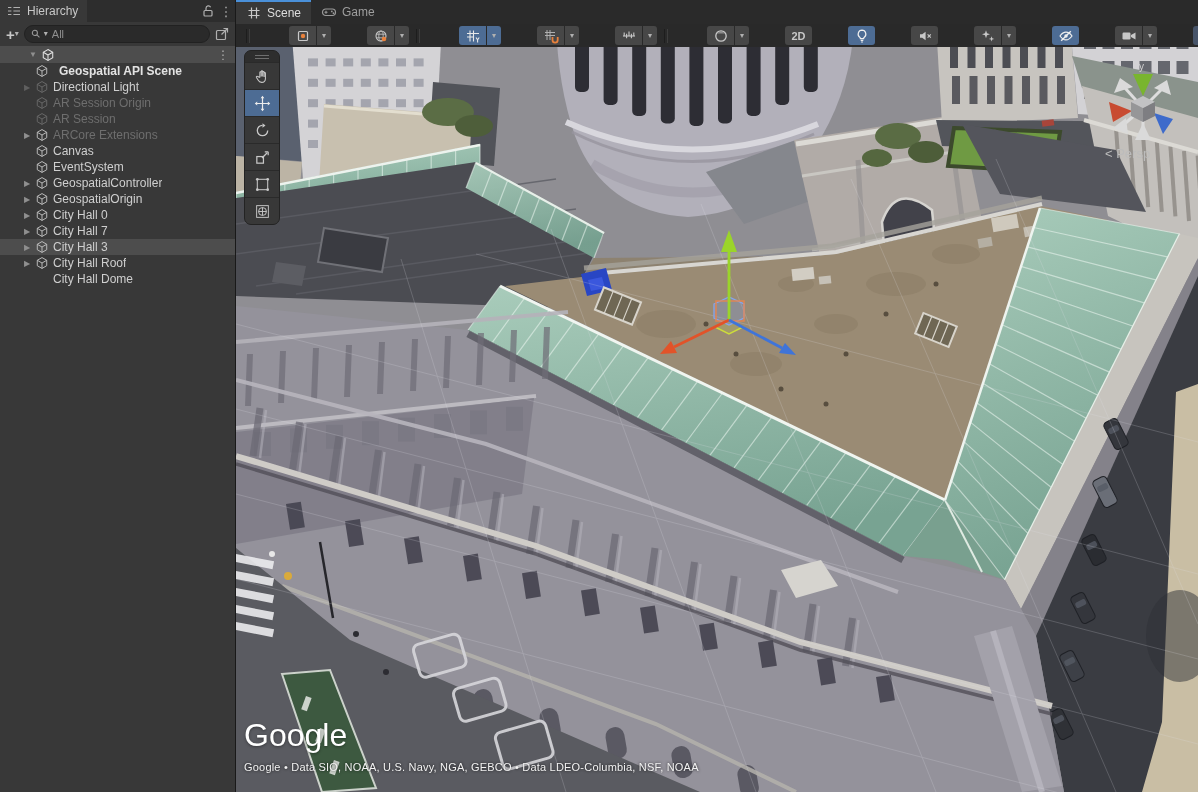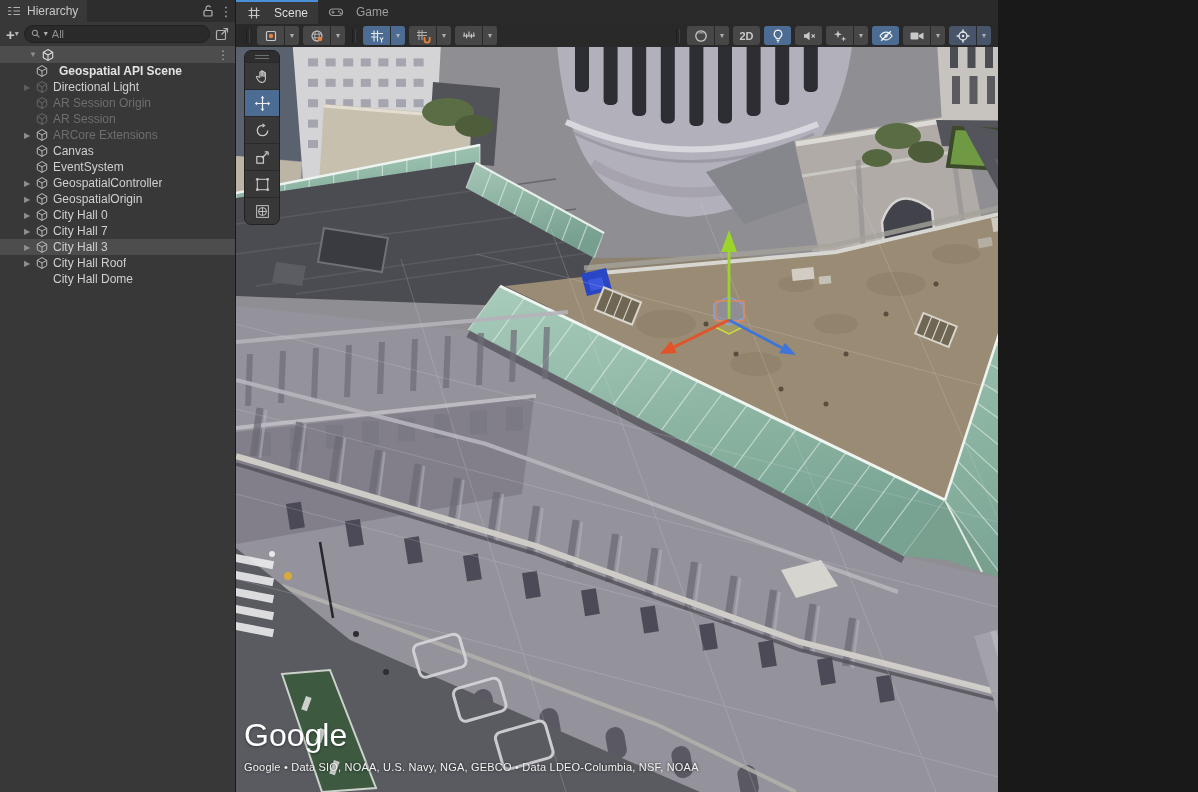--- a/index.html
+++ b/index.html
@@ -1,16 +1,16 @@
 <!DOCTYPE html>
 <html><head>
 <meta charset="utf-8">
 <style>
   html,body{margin:0;padding:0;background:#191919;font-family:"Liberation Sans",sans-serif;}
-  #app{position:relative;width:998px;height:792px;background:#383838;display:flex;overflow:hidden;user-select:none;}
+  #app{position:relative;width:1198px;height:792px;background:#383838;display:flex;overflow:hidden;user-select:none;}
   svg{display:block}
   
   .hier{width:236px;flex:none;background:#383838;border-right:1px solid #191919;display:flex;flex-direction:column;box-sizing:border-box;}
   .hier-tabbar{height:22px;background:#2d2d2d;display:flex;align-items:stretch;flex:none;}
   .hier-tab{background:#383838;padding:0 9px 0 6px;display:flex;align-items:center;gap:5px;color:#c8c8c8;font-size:12px;}
   .hier-tabbar .sp{flex:1}
   .hbtn{display:flex;align-items:center;justify-content:center;width:18px;color:#b0b0b0;font-size:13px;}
   .hier-toolbar{height:24px;display:flex;align-items:center;padding:0 4px;gap:3px;background:#383838;flex:none;}
   .create{display:flex;align-items:center;color:#c8c8c8;padding:0 2px;}
   .create .plus{font-size:15px;line-height:1;font-weight:bold;}
@@ -27,28 +27,28 @@
   .dis .arrow{color:#5f5f5f;}
   .go-icon{width:16px;height:16px;flex:none;color:#bdbdbd;display:flex;align-items:center;justify-content:center;margin-right:3px;}
   .dis .go-icon{color:#686868;}
   .root .go-icon{color:#e0e0e0;}
   .row .lbl{overflow:hidden;text-overflow:ellipsis;margin-top:32px;}
   .row .sp{flex:1}
   .kebab{color:#b0b0b0;font-size:12px;padding-right:6px;font-weight:normal;}
   
   .sceneview{flex:1;display:flex;flex-direction:column;position:relative;min-width:0;}
   .view-tabbar{height:24px;background:#2a2a2a;display:flex;flex:none;}
-  .vtab{padding:0 10px;display:flex;gap:12px;align-items:center;font-size:12px;color:#9e9e9e;box-sizing:border-box;}
+  .vtab{padding:0 10px;display:flex;gap:5px;align-items:center;font-size:12px;color:#9e9e9e;box-sizing:border-box;}
   .vtab.active{background:#383838;color:#dddddd;border-top:2px solid #4a90d9;}
   .viewport{position:relative;flex:1;background:#55565c;overflow:hidden;}
   .viewport > svg.scene{position:absolute;left:0;top:0;}
   .scn-toolbar{position:absolute;top:0;left:0;right:0;height:23px;background:#292929;display:flex;align-items:center;padding:0 5px;z-index:6;}
   .tb-sep{width:2px;height:14px;border-left:1px solid #1d1d1d;border-right:1px solid #3d3d3d;margin:0 5px;flex:none;}
   .tb-group{display:flex;margin:0 2px;flex:none;}
-  .tb-btn{height:19px;min-width:27px;background:#474747;display:flex;align-items:center;justify-content:center;color:#c8c8c8;font-size:11px;box-sizing:border-box;}
+  .tb-btn{height:19px;min-width:27px;background:#474747;display:flex;align-items:center;justify-content:center;color:#c8c8c8;font-size:11px;box-sizing:border-box;margin-left:32px;}
   .tb-btn.main{border-radius:3px 0 0 3px;}
   .tb-btn.dd{min-width:14px;border-radius:0 3px 3px 0;margin-left:1px;}
   .tb-btn.solo{border-radius:3px;}
   .tb-btn.active{background:#4d6c94;color:#e8e8e8;}
   .tb-btn.gizmobg{background:#475469;}
   .tb-spacer{flex:1}
   .ic{width:16px;height:16px;}
   
   .tools{position:absolute;left:8px;top:26px;width:34px;background:#2e2e2e;border:1px solid #232323;border-radius:7px;z-index:6;overflow:hidden;}
   .tool-handle{height:11px;display:flex;flex-direction:column;align-items:center;justify-content:center;gap:2px;background:#2e2e2e;}

